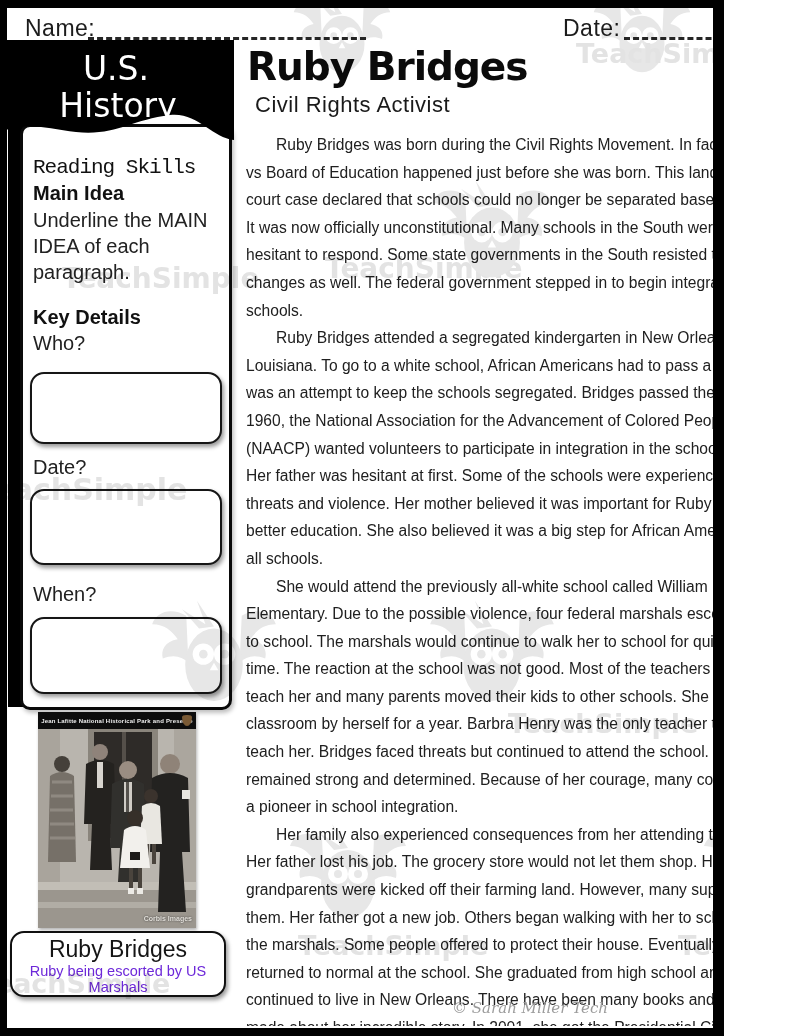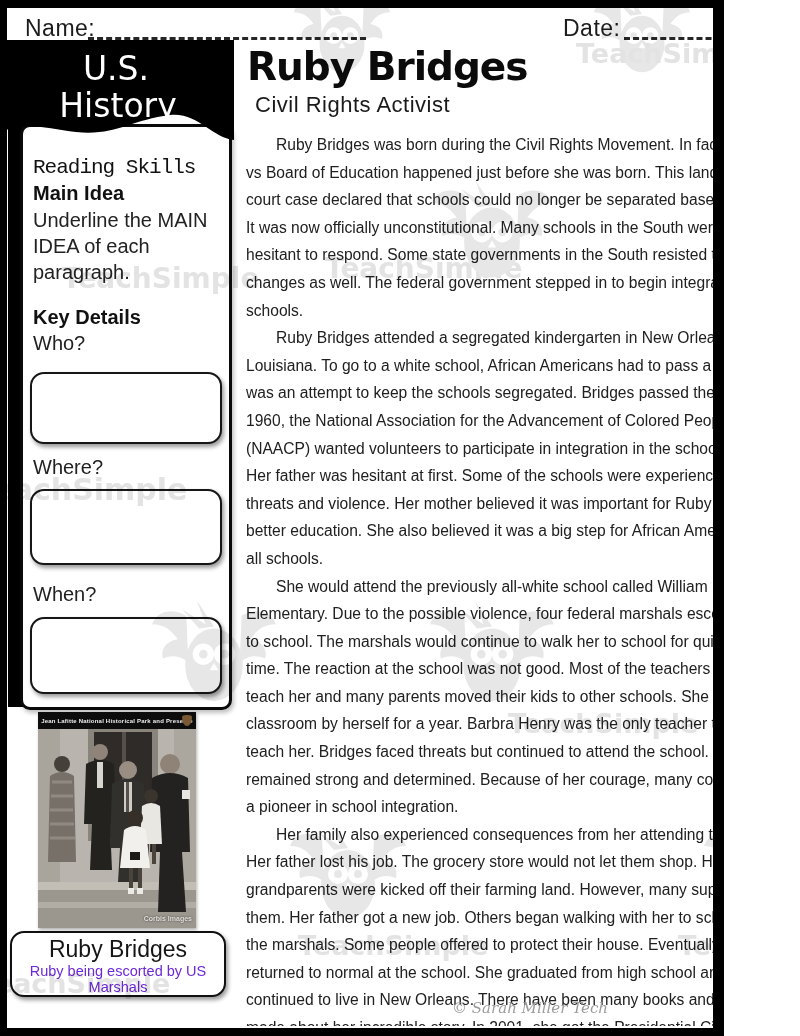--- a/index.html
+++ b/index.html
@@ -121,21 +121,21 @@
   <div class="ribbon-arrow arrow-2"></div>
 
   <div class="panel"></div>
   <div class="skills-heading">Reading Skills</div>
   <div class="main-idea">Main Idea</div>
   <div class="instruction">Underline the MAIN IDEA of each paragraph.</div>
   <div class="key-details">Key Details</div>
 
   <div class="q q-who">Who?</div>
   <div class="answer-box box-who"></div>
-  <div class="q q-where">Where?</div>
+  <div class="q q-where">Date?</div>
   <div class="answer-box box-where"></div>
   <div class="q q-when">When?</div>
   <div class="answer-box box-when"></div>
 
   <div class="photo">
     <svg width="158" height="216" viewBox="0 0 158 216">
       <rect x="0" y="17" width="158" height="199" fill="#b9b5ae"></rect>
       <rect x="0" y="17" width="22" height="160" fill="#a9a49c"></rect>
       <rect x="136" y="17" width="22" height="170" fill="#aba69e"></rect>
       <rect x="50" y="17" width="70" height="112" fill="#8a857c"></rect>

